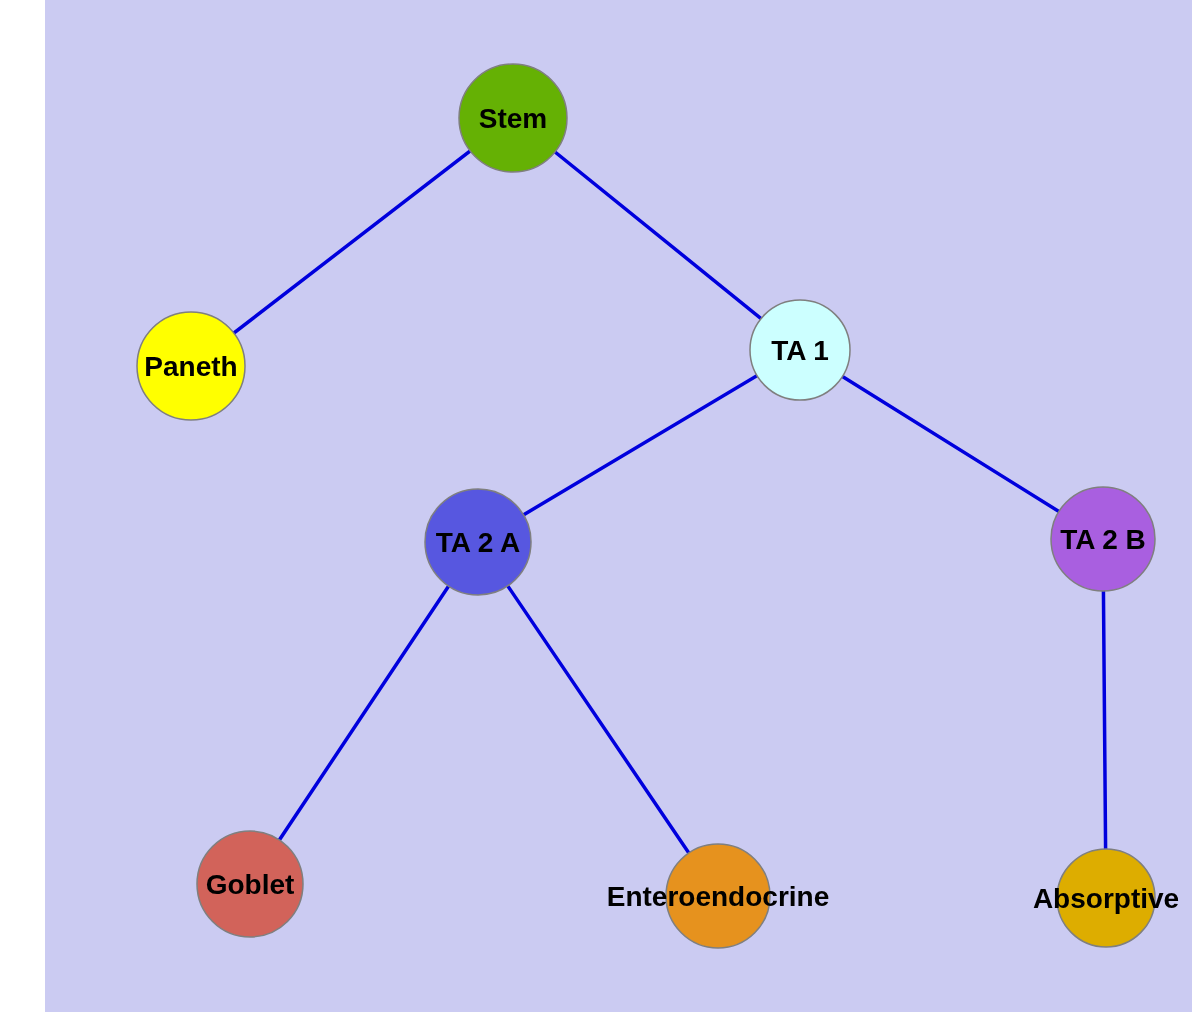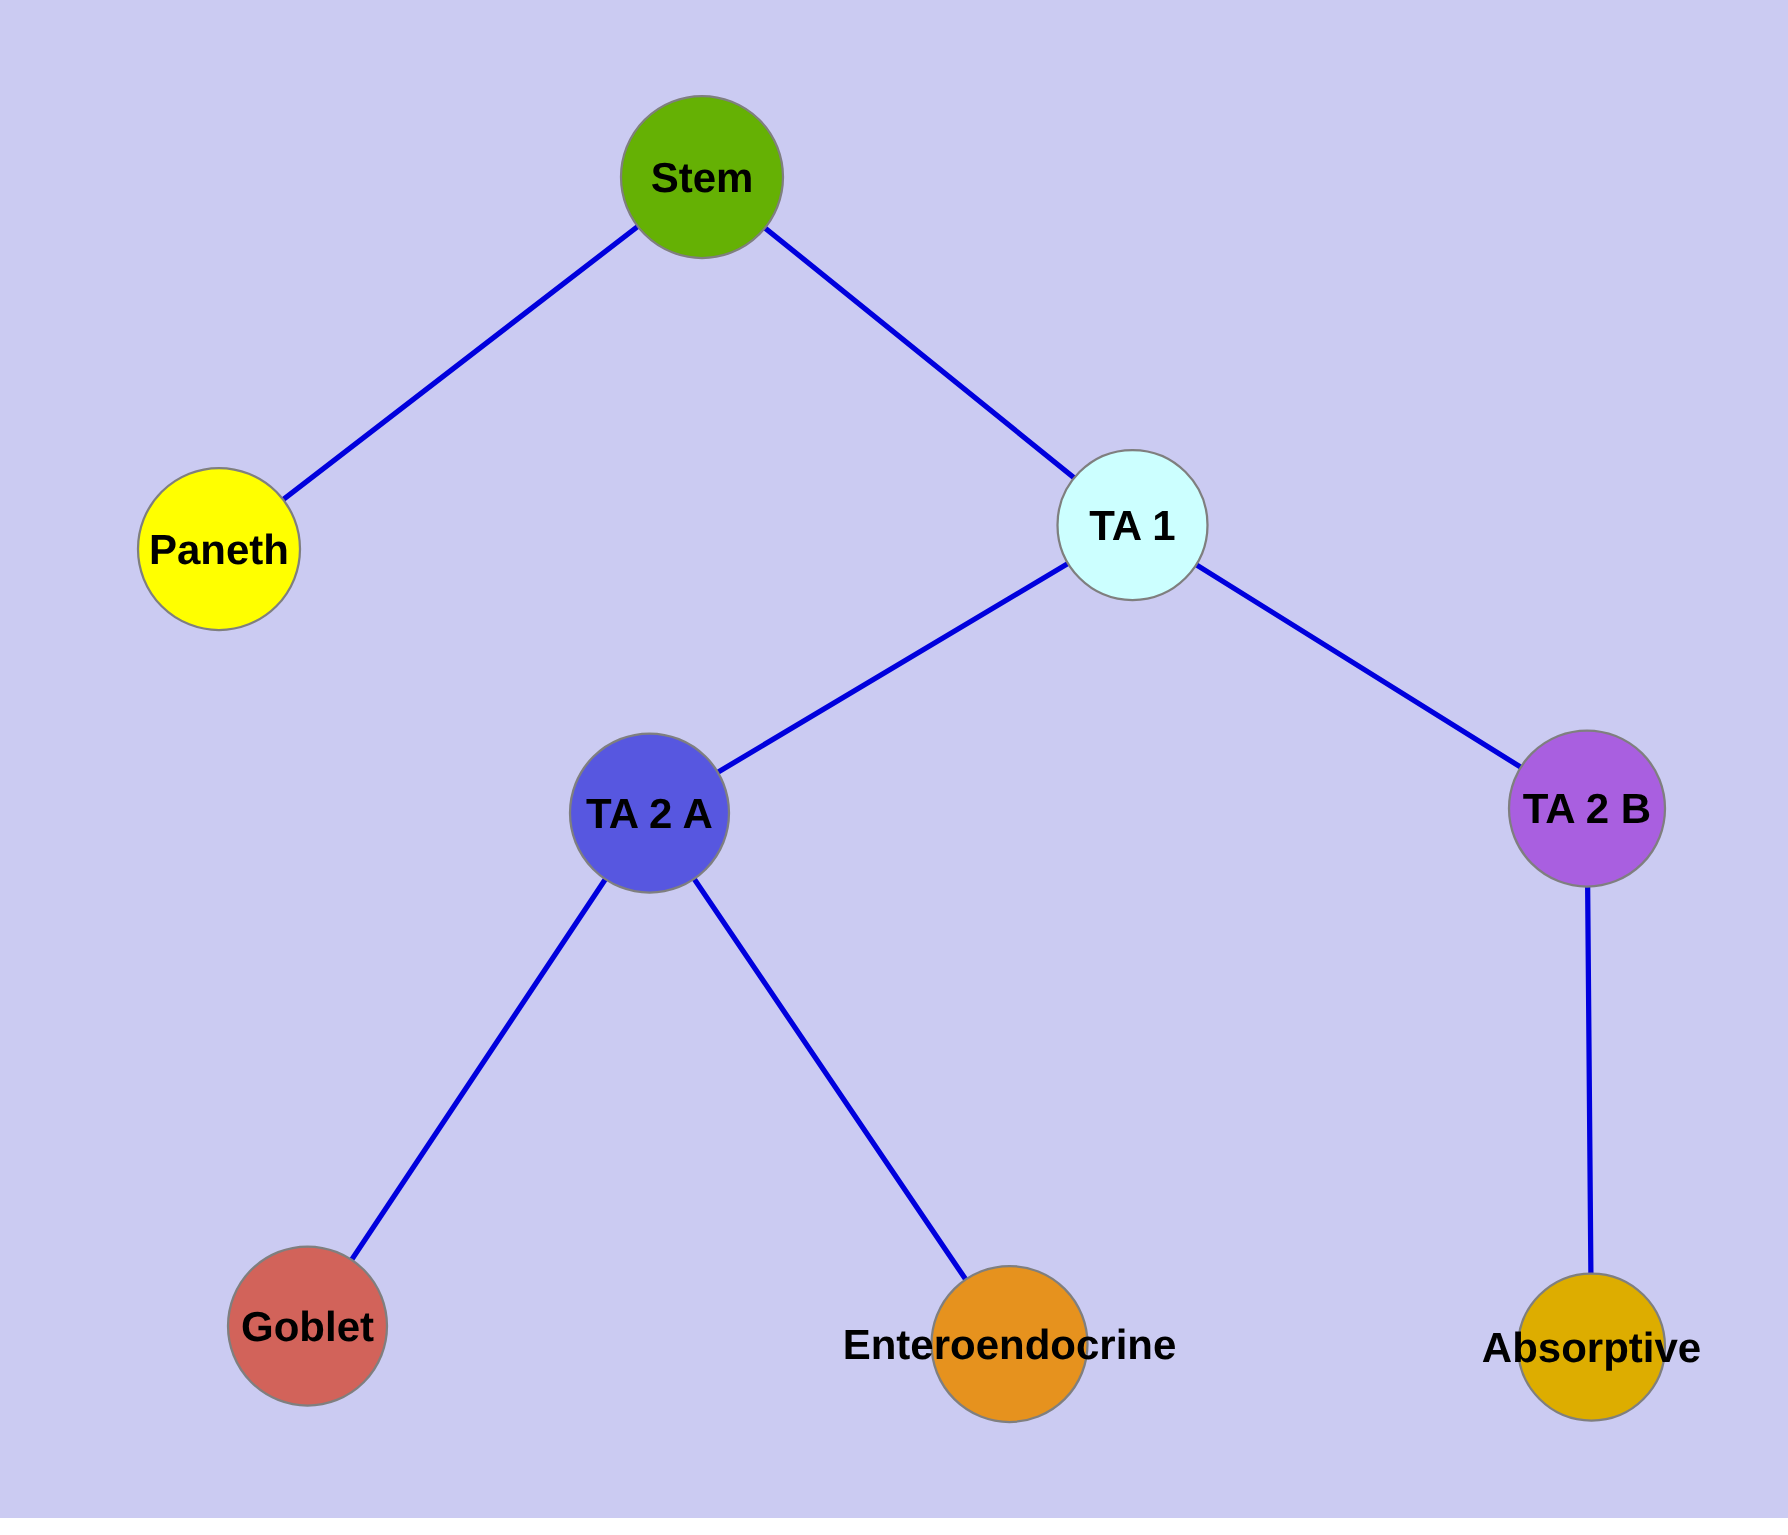--- a/index.html
+++ b/index.html
@@ -8,20 +8,21 @@
     width: 1192px;
     height: 1023px;
     overflow: hidden;
     font-family: "Liberation Sans", sans-serif;
   }
   .stage {
     position: relative;
     width: 992px;
     height: 1023px;
     background: #ffffff;
+    margin-left: 45px;
   }
   svg.graph {
     position: absolute;
     top: 0;
     left: 0;
     display: block;
   }
   svg.graph text {
     font-family: "Liberation Sans", sans-serif;
     font-weight: bold;

